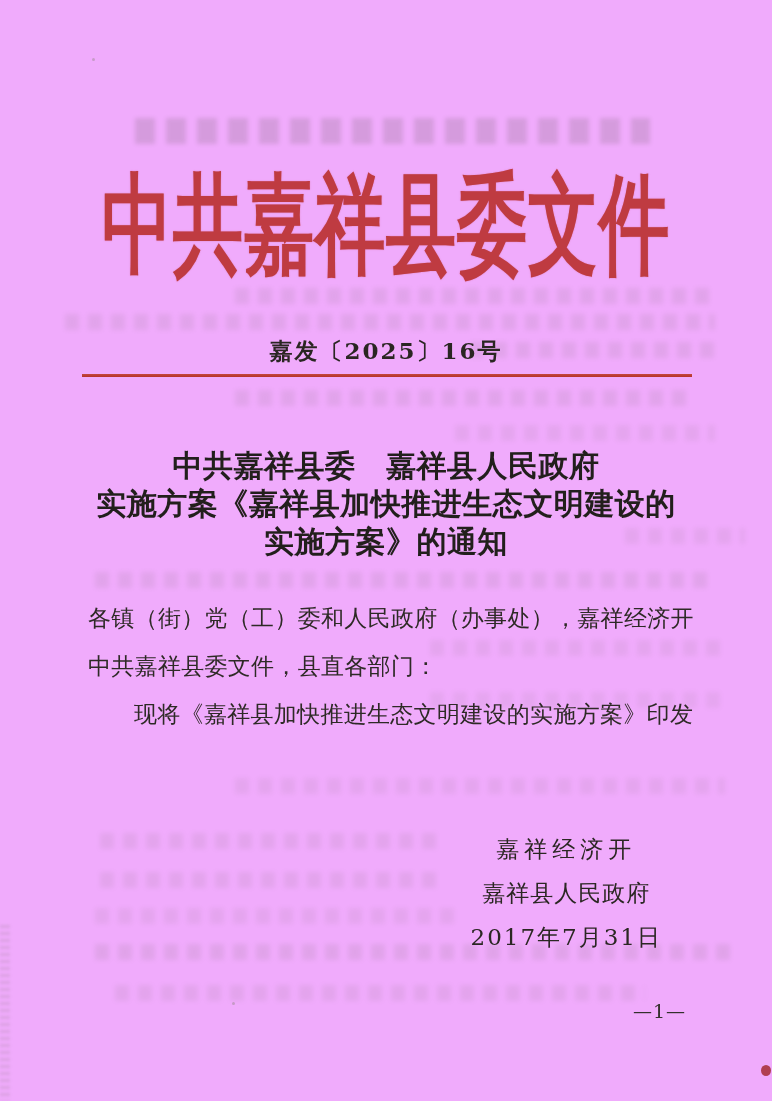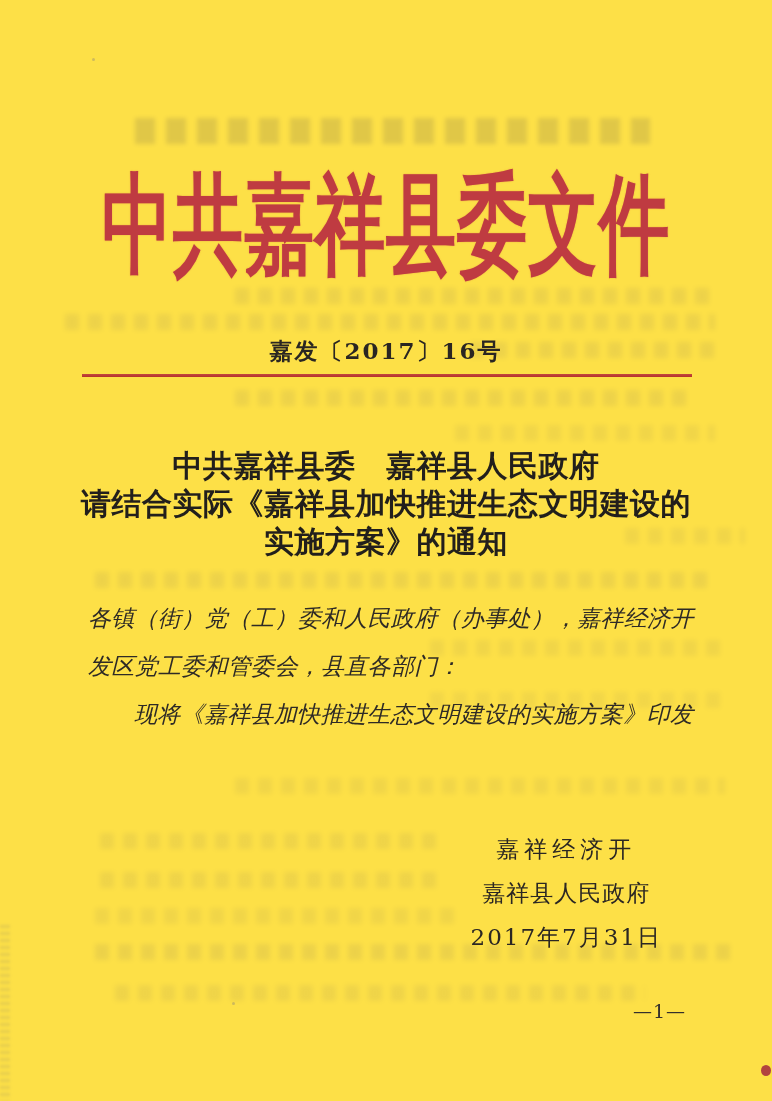--- a/index.html
+++ b/index.html
@@ -1,21 +1,21 @@
 <!DOCTYPE html>
 <html lang="zh"><head>
 <meta charset="utf-8">
 <title>Scanned Official Document</title>
 <style>
   html,body{margin:0;padding:0;background:#e8e8e6;}
   .page{
     position:relative;
     width:772px;height:1101px;
     margin:0 auto;
-    background:#fde047;
+    background:#f0abfc;
     overflow:hidden;
     font-family:"DejaVu Serif", serif;
     color:#262220;
   }
   
   .banner{
     position:absolute;top:190px;left:0;width:100%;
     height:70px;line-height:70px;
     text-align:center;
     font-size:70px;font-weight:900;
@@ -48,21 +48,20 @@
     font-weight:900;
     color:#221f1c;
     letter-spacing:.5px;
   }
   
   .doc-body{
     position:absolute;top:594px;left:88px;width:606px;
     font-size:23px;line-height:48px;
     color:#2e2a26;
     letter-spacing:.3px;
-    font-style:italic;
   }
   .doc-body .line{white-space:nowrap;}
   .doc-body .indent{padding-left:46px;}
   
   .signature{
     position:absolute;top:827px;right:110px;
     text-align:center;
     font-size:23px;line-height:44px;
     color:#2b2723;
     white-space:nowrap;
@@ -122,33 +121,33 @@
   <div class="bleed" style="top:944px;left:95px;width:640px;opacity:.11;"></div>
   <div class="bleed" style="top:985px;left:115px;width:530px;opacity:.09;"></div>
 
   <div class="edge-noise"></div>
   <div class="red-dot"></div>
   <div class="speck" style="left:232px;top:1002px;"></div>
   <div class="speck" style="left:92px;top:58px;"></div>
 
   <div class="banner">中共嘉祥县委文件</div>
 
-  <div class="doc-number">嘉发〔2017〕16号</div>
+  <div class="doc-number">嘉发〔2025〕16号</div>
 
   <div class="red-rule"></div>
 
   <div class="doc-title">
     <div>中共嘉祥县委　嘉祥县人民政府</div>
-    <div>请结合实际《嘉祥县加快推进生态文明建设的</div>
+    <div>实施方案《嘉祥县加快推进生态文明建设的</div>
     <div>实施方案》的通知</div>
   </div>
 
   <div class="doc-body">
     <div class="line">各镇（街）党（工）委和人民政府（办事处），嘉祥经济开</div>
-    <div class="line">发区党工委和管委会，县直各部门：</div>
+    <div class="line">中共嘉祥县委文件，县直各部门：</div>
     <div class="line indent">现将《嘉祥县加快推进生态文明建设的实施方案》印发</div>
   </div>
 
   <div class="signature">
     <div class="org1">嘉祥经济开</div>
     <div class="org2">嘉祥县人民政府</div>
     <div class="date">2017年7月31日</div>
   </div>
 
   <div class="page-number">—1—</div>

